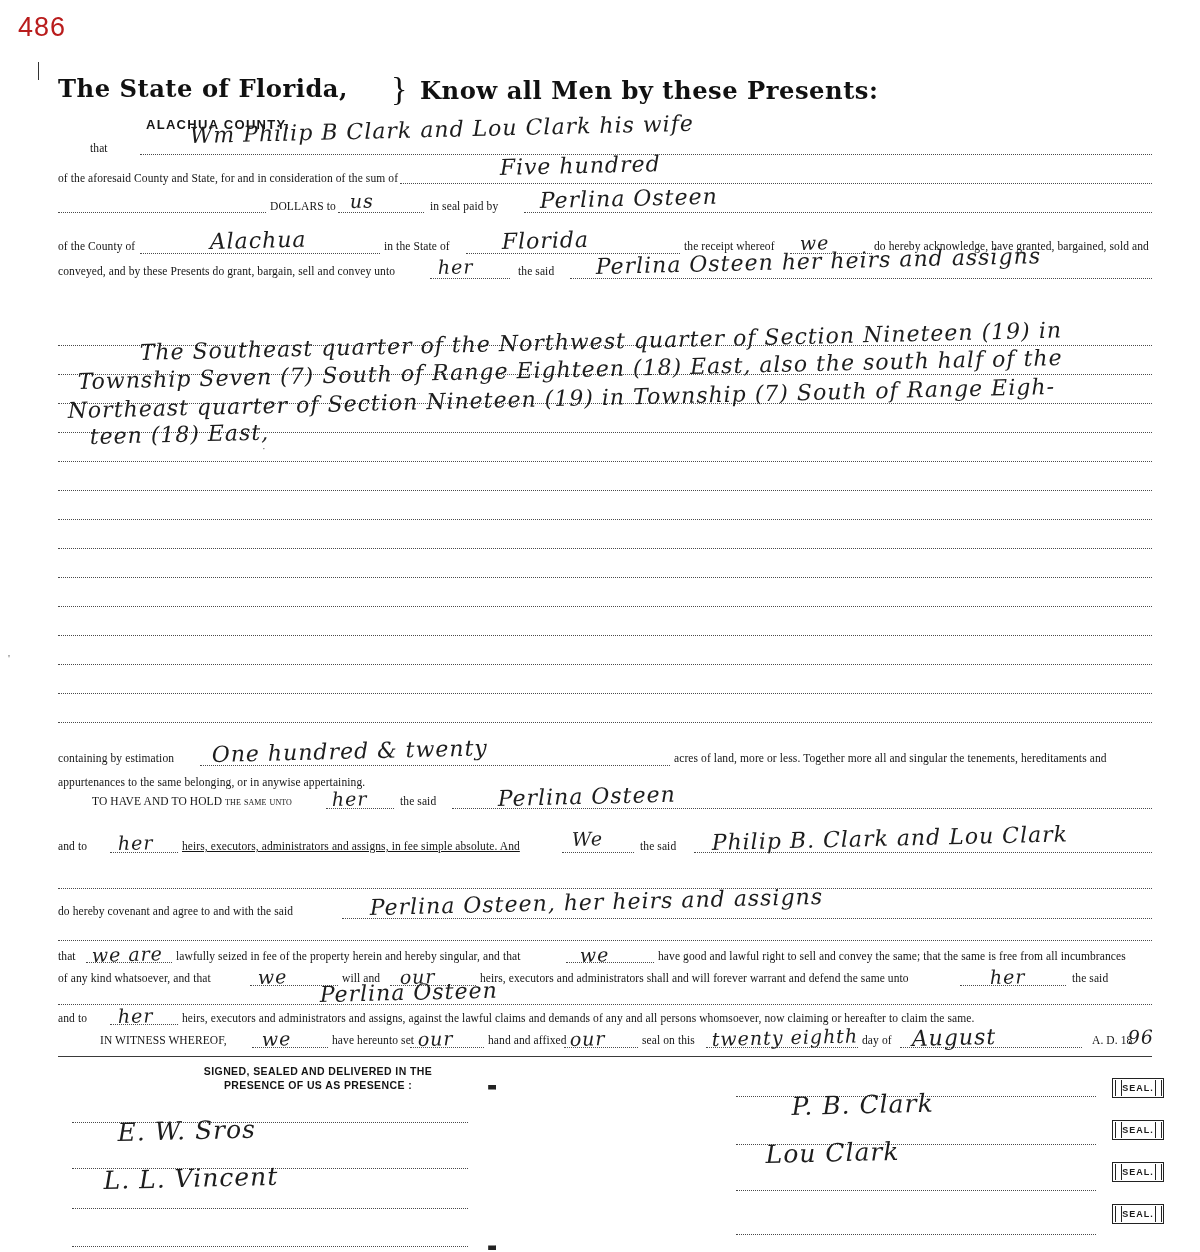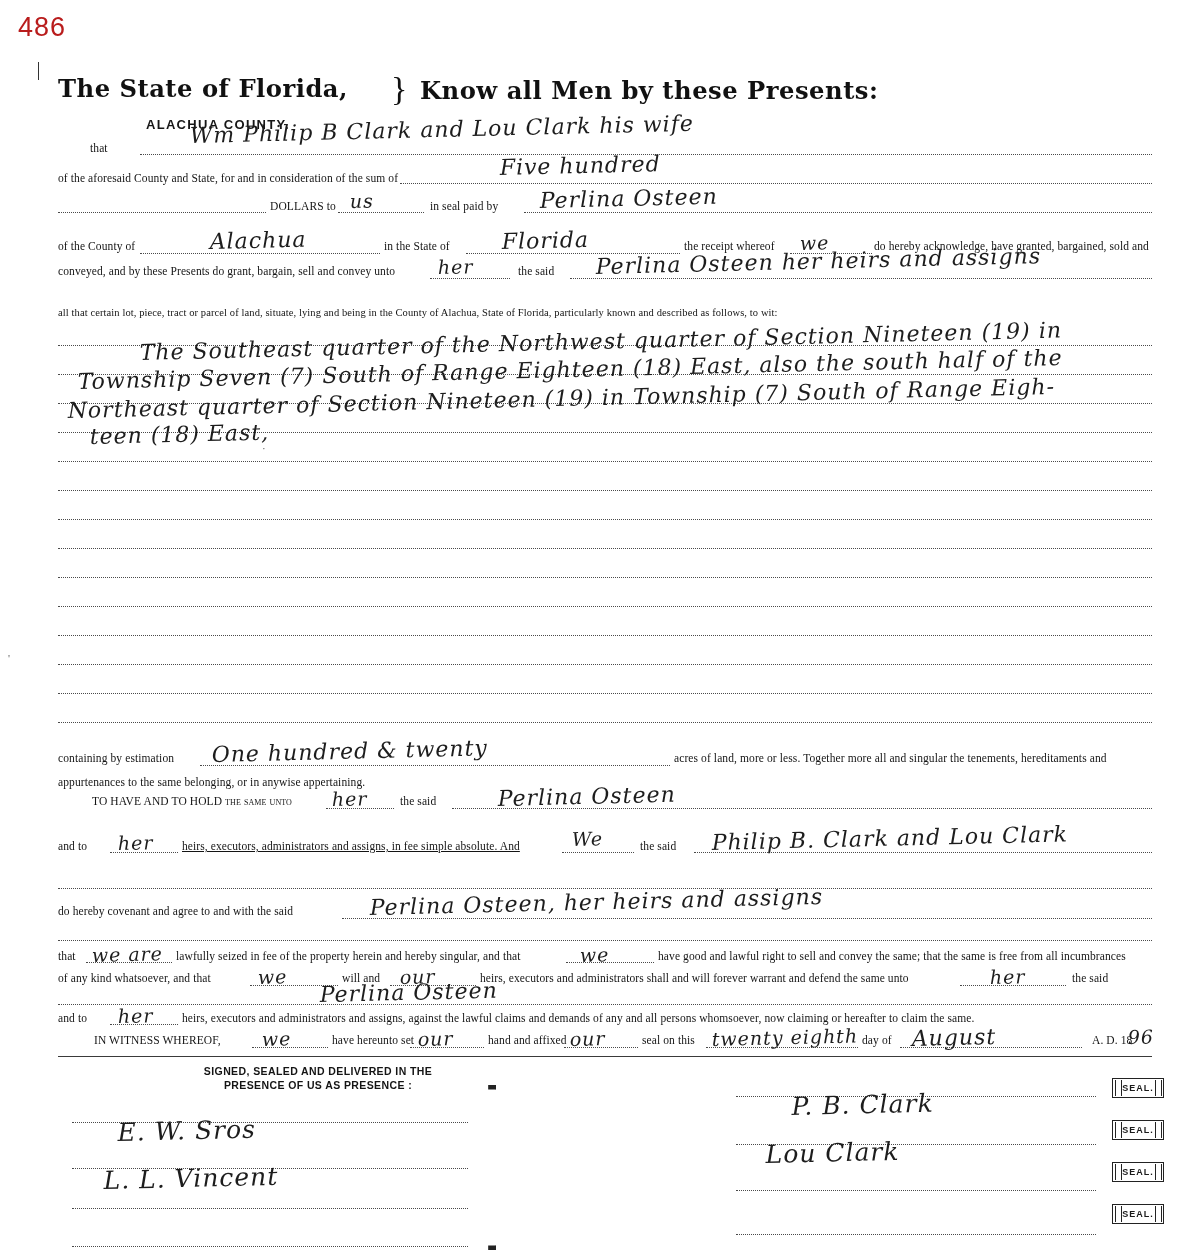--- a/index.html
+++ b/index.html
@@ -232,21 +232,20 @@
   <div class="hw m" style="left:800px; top:232px;">we</div>
   <div class="pt" style="left:874px; top:240px;">do hereby acknowledge, have granted, bargained, sold and</div>
 
   <div class="pt" style="left:58px; top:265px;">conveyed, and by these Presents do grant, bargain, sell and convey unto</div>
   <div class="rule" style="left:430px; top:278px; width:80px;"></div>
   <div class="hw m" style="left:438px; top:256px;">her</div>
   <div class="pt" style="left:518px; top:265px;">the said</div>
   <div class="rule" style="left:570px; top:278px; width:582px;"></div>
   <div class="hw l" style="left:596px; top:254px;">Perlina Osteen her heirs and assigns</div>
 
-  <div class="pt sm" style="left:58px; top:307px;">all that certain lot, piece, tract or parcel of  land, situate, lying and being in the County of Alachua, State of Florida, particularly known and described as follows, to wit:</div>
 
   <div class="rule" style="left:58px; top:345px; width:1094px;"></div>
   <div class="rule" style="left:58px; top:374px; width:1094px;"></div>
   <div class="rule" style="left:58px; top:403px; width:1094px;"></div>
   <div class="rule" style="left:58px; top:432px; width:1094px;"></div>
   <div class="rule" style="left:58px; top:461px; width:1094px;"></div>
   <div class="rule" style="left:58px; top:490px; width:1094px;"></div>
   <div class="rule" style="left:58px; top:519px; width:1094px;"></div>
   <div class="rule" style="left:58px; top:548px; width:1094px;"></div>
   <div class="rule" style="left:58px; top:577px; width:1094px;"></div>
@@ -314,21 +313,21 @@
   <div class="pt" style="left:1072px; top:972px;">the said</div>
 
   <div class="rule" style="left:58px; top:1004px; width:1094px;"></div>
   <div class="hw l" style="left:320px; top:982px;">Perlina Osteen</div>
 
   <div class="pt" style="left:58px; top:1012px;">and to</div>
   <div class="rule" style="left:110px; top:1024px; width:68px;"></div>
   <div class="hw m" style="left:118px; top:1005px;">her</div>
   <div class="pt" style="left:182px; top:1012px;">heirs, executors and administrators and assigns, against the lawful claims and demands of any and all persons whomsoever, now claiming or hereafter to claim the same.</div>
 
-  <div class="pt caps" style="left:94px; top:1034px;">IN WITNESS WHEREOF,</div>
+  <div class="pt caps" style="left:100px; top:1034px;">IN WITNESS WHEREOF,</div>
   <div class="rule" style="left:252px; top:1047px; width:76px;"></div>
   <div class="hw m" style="left:262px; top:1028px;">we</div>
   <div class="pt" style="left:332px; top:1034px;">have hereunto set</div>
   <div class="rule" style="left:410px; top:1047px; width:74px;"></div>
   <div class="hw m" style="left:418px; top:1028px;">our</div>
   <div class="pt" style="left:488px; top:1034px;">hand and affixed</div>
   <div class="rule" style="left:564px; top:1047px; width:74px;"></div>
   <div class="hw m" style="left:570px; top:1028px;">our</div>
   <div class="pt" style="left:642px; top:1034px;">seal on this</div>
   <div class="rule" style="left:706px; top:1047px; width:152px;"></div>

